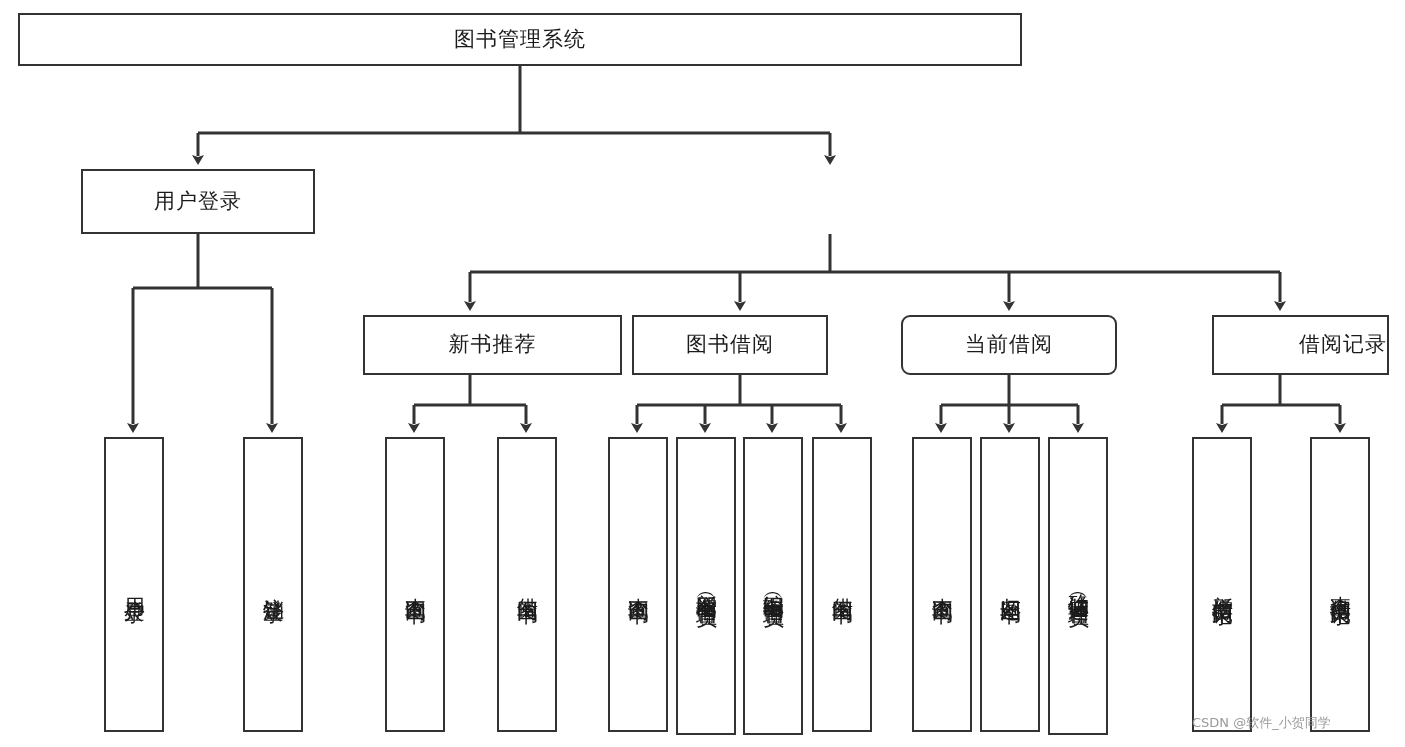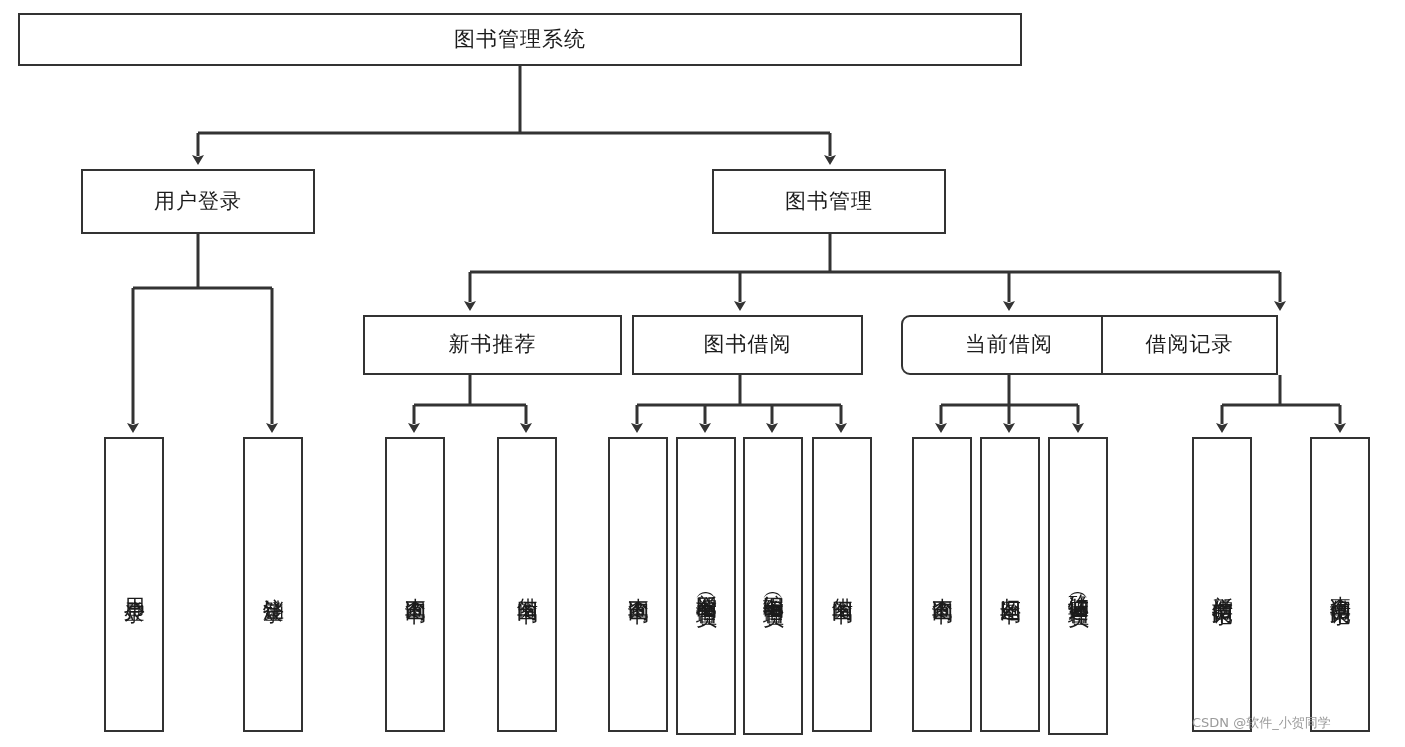--- a/index.html
+++ b/index.html
@@ -121,37 +121,34 @@
   </svg>
 
   <div class="node node-h" style="left:18px; top:13px; width:1004px; height:53px;">
     <span class="node-label">图书管理系统</span>
   </div>
 
   <div class="node node-h" style="left:81px; top:169px; width:234px; height:65px;">
     <span class="node-label">用户登录</span>
   </div>
 
-  <div class="node node-h" style="left:712px; top:169px; width:234px; height:65px;">
-    <span class="node-label">图书管理</span>
-  </div>
 
   <div class="node node-h" style="left:363px; top:315px; width:259px; height:60px;">
     <span class="node-label">新书推荐</span>
   </div>
 
-  <div class="node node-h" style="left:632px; top:315px; width:231px; height:60px;">
+  <div class="node node-h" style="left:632px; top:315px; width:196px; height:60px;">
     <span class="node-label">图书借阅</span>
   </div>
 
   <div class="node node-h" style="left:901px; top:315px; width:216px; height:60px;border-radius:9px;">
     <span class="node-label">当前借阅</span>
   </div>
 
-  <div class="node node-h" style="left:1101px; top:315px; width:177px; height:60px;">
+  <div class="node node-h" style="left:1212px; top:315px; width:177px; height:60px;justify-content:flex-end;">
     <span class="node-label">借阅记录</span>
   </div>
 
   <div class="node node-v" style="left:104px; top:437px; width:60px; height:295px;">
     <span class="node-label">用户登录</span>
   </div>
 
   <div class="node node-v" style="left:243px; top:437px; width:60px; height:295px;">
     <span class="node-label">注销登录</span>
   </div>

